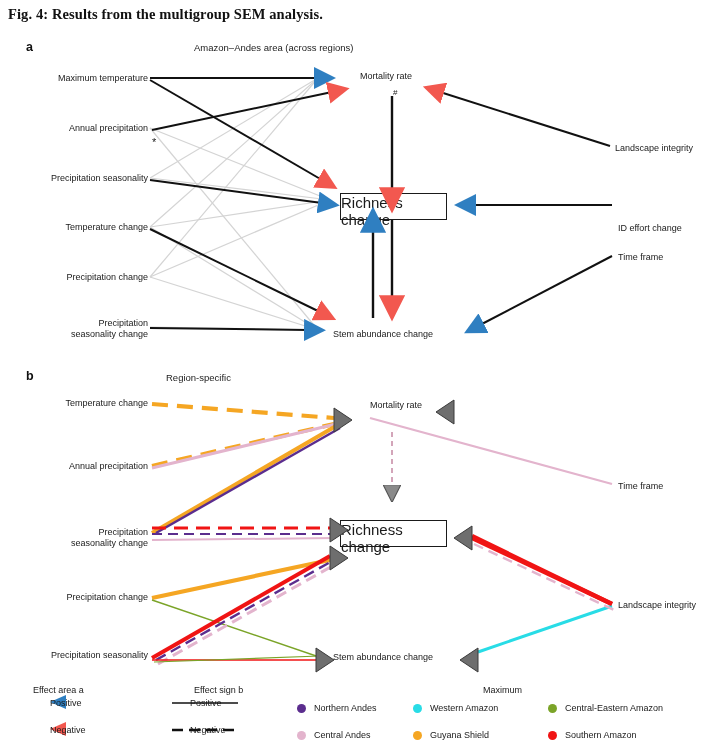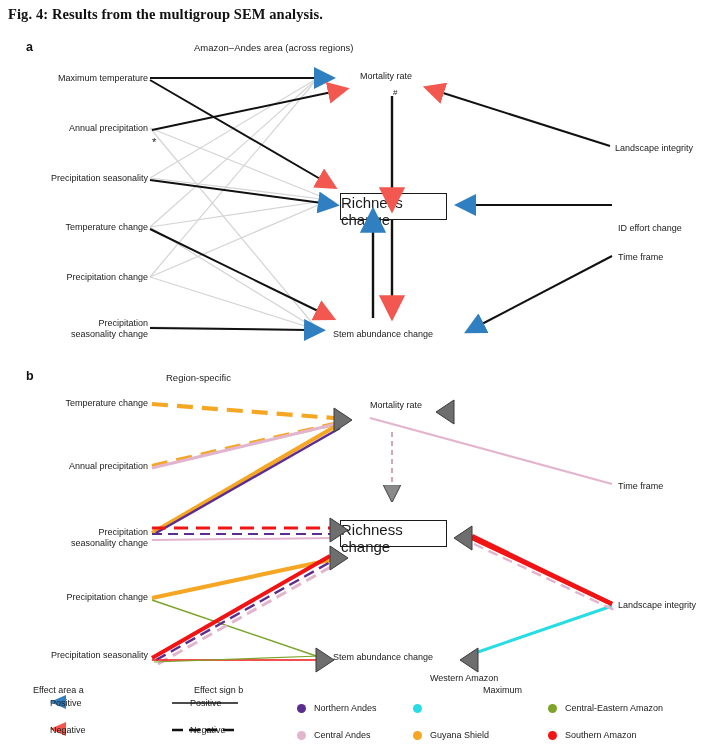--- a/index.html
+++ b/index.html
@@ -272,21 +272,21 @@
   <div class="legend-label" style="left:190px; top:698px;">Positive</div>
   <div class="legend-label" style="left:190px; top:725px;">Negative</div>
 
   <div class="swatch-dot" style="left:297px; top:704px; background:#5b2d8e;"></div>
   <div class="legend-label" style="left:314px; top:703px;">Northern Andes</div>
 
   <div class="swatch-dot" style="left:297px; top:731px; background:#e3b4cd;"></div>
   <div class="legend-label" style="left:314px; top:730px;">Central Andes</div>
 
   <div class="swatch-dot" style="left:413px; top:704px; background:#28dce6;"></div>
-  <div class="legend-label" style="left:430px; top:673px;">Western Amazon</div>
+  <div class="legend-label" style="left:430px; top:703px;">Western Amazon</div>
 
   <div class="swatch-dot" style="left:413px; top:731px; background:#f5a623;"></div>
   <div class="legend-label" style="left:430px; top:730px;">Guyana Shield</div>
 
   <div class="swatch-dot" style="left:548px; top:704px; background:#7ba428;"></div>
   <div class="legend-label" style="left:565px; top:703px;">Central-Eastern Amazon</div>
 
   <div class="swatch-dot" style="left:548px; top:731px; background:#f01414;"></div>
   <div class="legend-label" style="left:565px; top:730px;">Southern Amazon</div>
 

